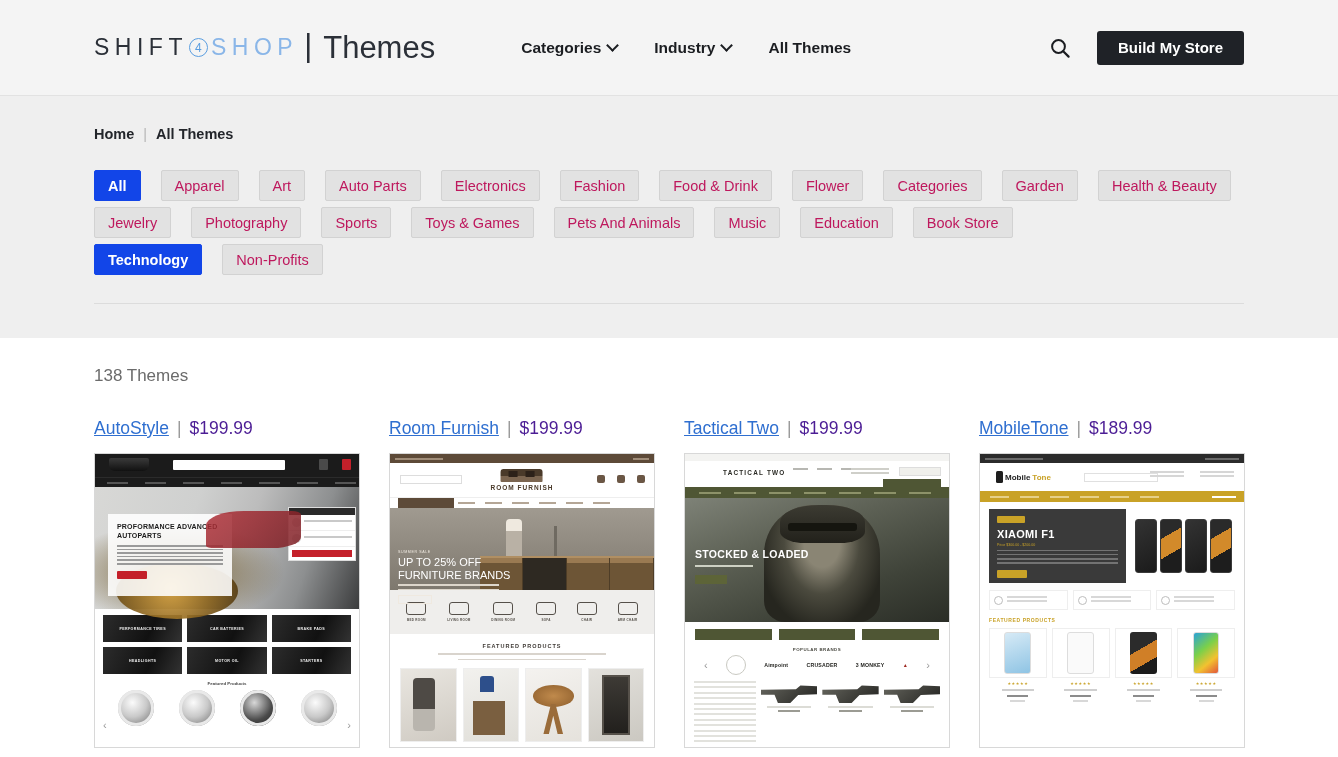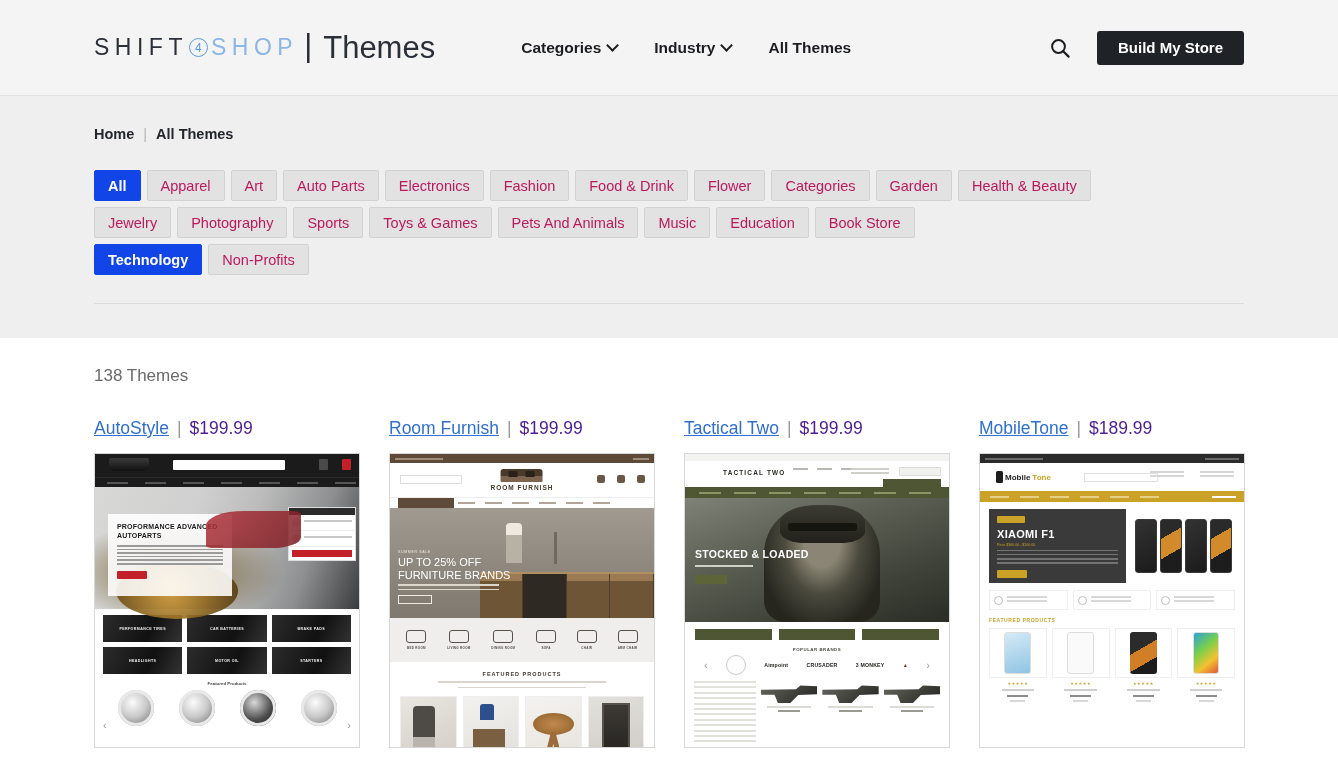--- a/index.html
+++ b/index.html
@@ -67,21 +67,21 @@
   
   .filter-section { background: #efefef; padding: 0 94px; height: 242px; }
   .breadcrumb {
     padding-top: 30px; font-size: 14.5px; color: #23262b; font-weight: 600;
     display: flex; align-items: center; gap: 9px;
   }
   .breadcrumb .sep { color: #b6b6b6; font-weight: 400; }
   .crumb-link { cursor: pointer; }
 
   .chip-rows { margin-top: 28px; display: flex; flex-direction: column; gap: 6px; }
-  .chip-row { display: flex; gap: 6px; flex-wrap: nowrap; }
+  .chip-row { display: flex; gap: 20px; flex-wrap: nowrap; }
   .chip {
     background: #e2e2e2; border: 1px solid #d2d2d2; color: #be185d;
     font-size: 14.5px; font-family: "Liberation Sans", sans-serif;
     height: 31px; padding: 0 13px; border-radius: 2px; cursor: pointer;
     display: inline-flex; align-items: center; white-space: nowrap;
   }
   .chip.active { background: #1245e8; border-color: #1245e8; color: #ffffff; font-weight: 600; }
   .divider-line {
     margin-top: 28px; height: 1px; background: #dcdcdc; width: 1150px;
   }
@@ -180,21 +180,21 @@
   .rf-sofa::before { left: 8px; } .rf-sofa::after { right: 8px; }
   .rf-logo b { display: block; font-size: 6.5px; letter-spacing: 1px; color: #4a3a2a; margin-top: 2px; }
   .rf-icons { position: absolute; right: 9px; top: 12px; display: flex; gap: 12px; }
   .rf-icons i { display: block; width: 8px; height: 8px; background: #6b5745;
     border-radius: 2px; font-style: normal; }
   .rf-nav { background: #fff; height: 11px; border-top: 1px solid #eee;
     display: flex; align-items: center; gap: 10px; padding-left: 68px; position: relative; }
   .rf-nav i { display: block; height: 2px; width: 17px; background: #b4a696; font-style: normal; }
   .rf-browse { position: absolute; left: 8px; top: 0; width: 56px; height: 11px;
     background: #5d4a38; }
-  .rf-hero { height: 110px; position: relative;
+  .rf-hero { height: 82px; position: relative;
     background: linear-gradient(180deg,#a09a90 0%, #8d877d 55%, #7e786e 100%); }
   .rf-hero .lamp { position: absolute; left: 44%; top: 14%; width: 16px; height: 40px;
     background: linear-gradient(180deg,#efe9df 0 30%, #b9b1a5 30% 100%); border-radius: 4px 4px 0 0; }
   .rf-hero .vase { position: absolute; left: 62%; top: 22%; width: 3px; height: 32px; background: #6f6a61; }
   .rf-hero-txt { position: absolute; left: 8px; top: 42px; width: 126px; }
   .rf-hero-txt small { font-size: 3.6px; color: #efe9e0; letter-spacing: .6px; display:block; }
   .rf-hero-txt h4 { margin: 2px 0 0; font-size: 11px; line-height: 12.5px; color: #fff; font-weight: 500; }
   .rf-hero-txt span.l { display: block; height: 1.6px; background: #ddd6cb; margin-top: 3px; width: 80%; }
   .rf-hero-btn { margin-top: 5px; width: 34px; height: 9px; border: 1px solid #efe9e0; }
   .rf-credenza { position: absolute; left: 34%; bottom: 0; width: 66%; height: 42%;

